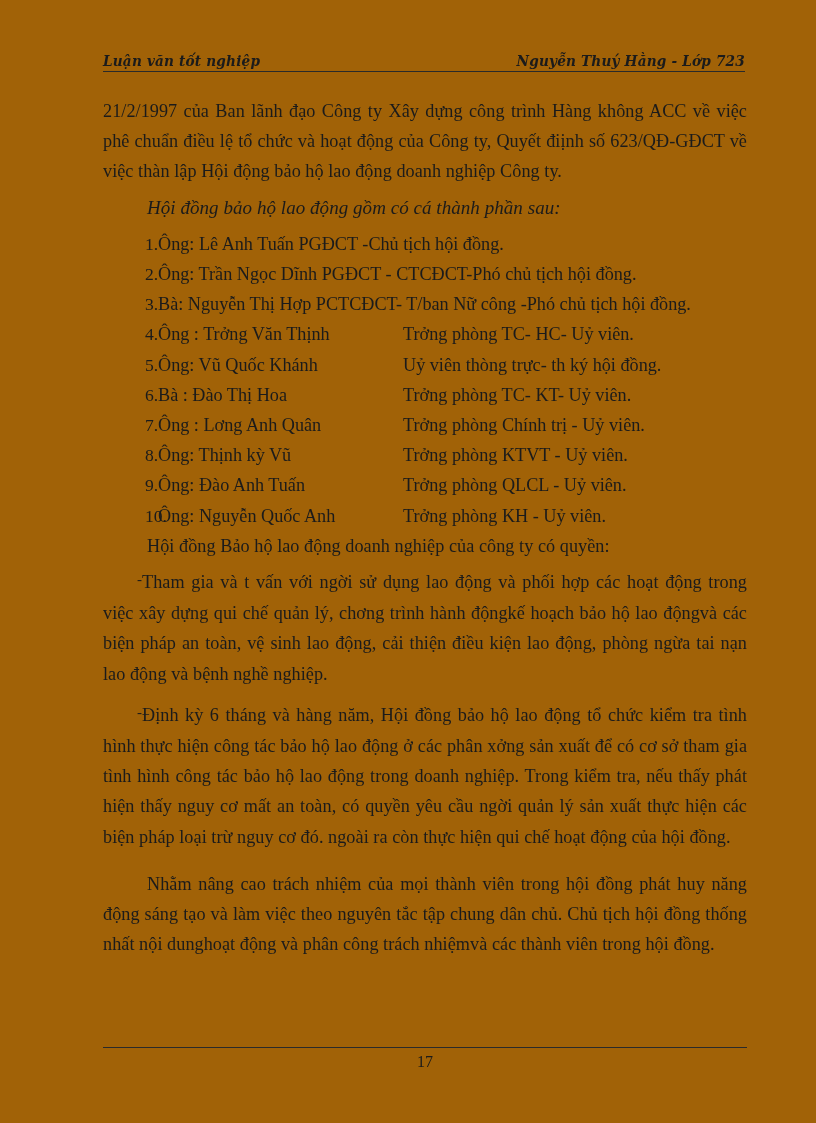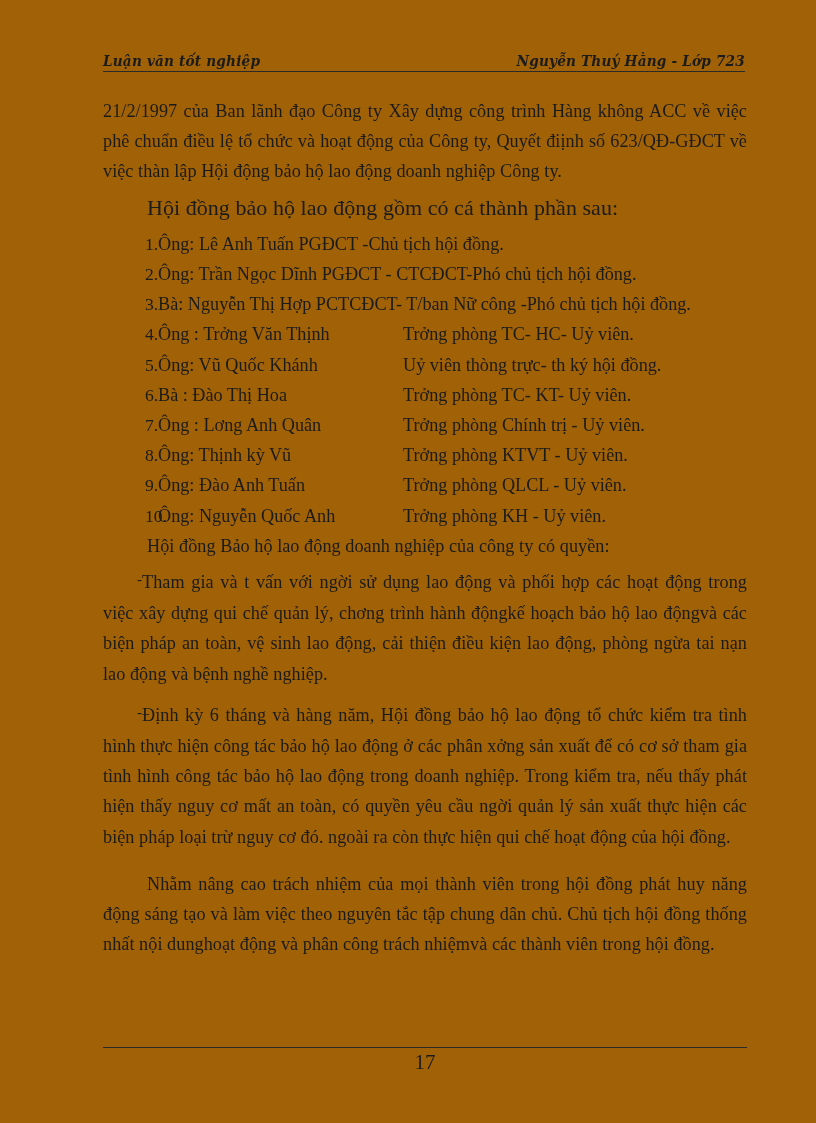--- a/index.html
+++ b/index.html
@@ -62,22 +62,23 @@
     text-justify: inter-word;
     letter-spacing: 0.05px;
   }
   p.para.lead {
     text-align: justify;
   }
   p.indent {
     text-indent: 44px;
   }
   p.italic {
+    font-style: italic;
     text-indent: 44px;
-    font-size: 22px;
+    font-size: 19px;
   }
   p.bold-italic {
     font-style: italic;
     font-weight: bold;
     font-size: 18px;
   }
   .gap-sm { height: 6px; }
   .gap-md { height: 11px; }
 
   
@@ -131,21 +132,21 @@
     top: 1047px;
     width: 644px;
   }
   .footer-rule {
     width: 100%;
     height: 0;
     border-top: 1.3px solid #2a2a2a;
   }
   .footer-pageno {
     text-align: center;
-    font-size: 21px;
+    font-size: 16px;
     line-height: 22px;
     padding-top: 3px;
   }
 </style>
 </head>
 <body>
 
 <div class="page">
 
   <div class="header">

